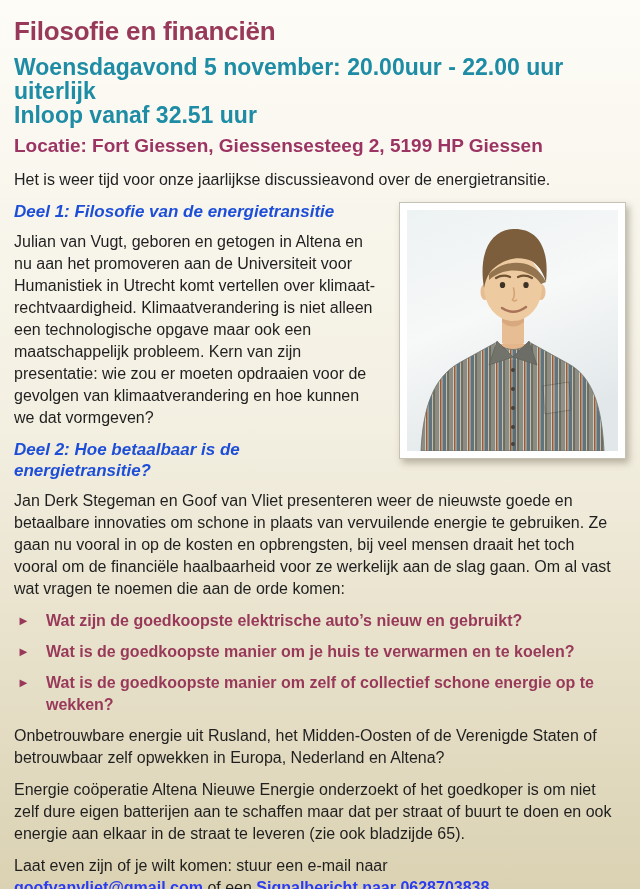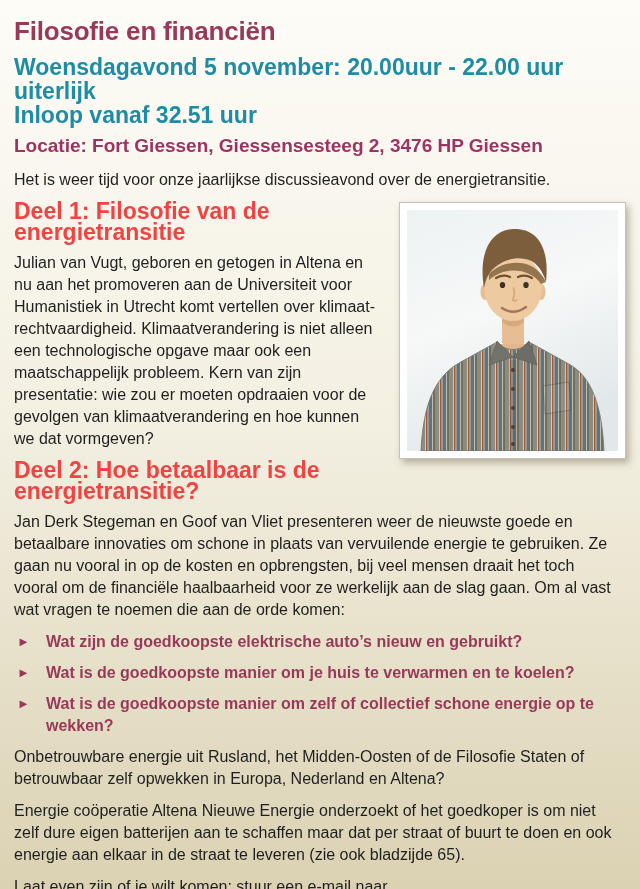--- a/index.html
+++ b/index.html
@@ -41,24 +41,25 @@
     font-weight: bold;
     color: var(--c-location, #9C3463);
   }
   p.body {
     margin: 0 4px 10px 0;
     font-size: 16px;
     line-height: 22px;
   }
   h2.deel {
     margin: 0 0 9px 0;
-    font-size: 23px;
+    font-size: 17px;
     line-height: 21px;
     font-weight: bold;
-    color: #ef4444;
+    color: #1d4ed8;
+    font-style: italic;
   }
   .photo-frame {
     float: right;
     width: 227px;
     height: 257px;
     margin: 1px 0 10px 18px;
     padding: 7px;
     background: #FFFFFF;
     border: 1px solid var(--c-photo-border, #C6C2B6);
     box-shadow: 3px 4px 7px rgba(110, 100, 80, 0.45);
@@ -103,21 +104,21 @@
 
   <h1 class="title">
     <span class="t-line">Filosofie en financiën</span>
   </h1>
 
   <p class="datetime">
     <span class="t-line">Woensdagavond 5 november: 20.00uur - 22.00 uur uiterlijk</span>
     <span class="t-line">Inloop vanaf 32.51 uur</span>
   </p>
 
-  <p class="location">Locatie: Fort Giessen, Giessensesteeg 2, 3476 HP Giessen</p>
+  <p class="location">Locatie: Fort Giessen, Giessensesteeg 2, 5199 HP Giessen</p>
 
   <p class="body">Het is weer tijd voor onze jaarlijkse discussieavond over de energietransitie.</p>
 
   <figure class="photo-frame">
     <svg viewBox="0 0 211 241" role="img" aria-label="portrait">
       <defs>
         <linearGradient id="pbg" x1="0" y1="0" x2="0.35" y2="1">
           <stop offset="0" stop-color="#EDF2F3"></stop>
           <stop offset="0.5" stop-color="#F7F8F8"></stop>
           <stop offset="1" stop-color="#E2E8EA"></stop>
@@ -182,21 +183,21 @@
     <li>
       <span class="q-icon">►</span>
       <span class="q-text">Wat is de goedkoopste manier om je huis te verwarmen en te koelen?</span>
     </li>
     <li>
       <span class="q-icon">►</span>
       <span class="q-text">Wat is de goedkoopste manier om zelf of collectief schone energie op te wekken?</span>
     </li>
   </ul>
 
-  <p class="body">Onbetrouwbare energie uit Rusland, het Midden-Oosten of de Filosofie Staten of betrouwbaar zelf opwekken in Europa, Nederland en Altena?</p>
+  <p class="body">Onbetrouwbare energie uit Rusland, het Midden-Oosten of de Verenigde Staten of betrouwbaar zelf opwekken in Europa, Nederland en Altena?</p>
   <p class="body">Energie coöperatie Altena Nieuwe Energie onderzoekt of het goedkoper is om niet zelf dure eigen batterijen aan te schaffen maar dat per straat of buurt te doen en ook energie aan elkaar in de straat te leveren (zie ook bladzijde 65).</p>
 
   <p class="body cta">
     <span class="t-line">Laat even zijn of je wilt komen: stuur een e-mail naar</span>
     <span class="t-line">
       <a class="link">goofvanvliet@gmail.com</a>
       <span>of een</span>
       <span class="link">Signalbericht naar 0628703838</span>
     </span>
   </p>

